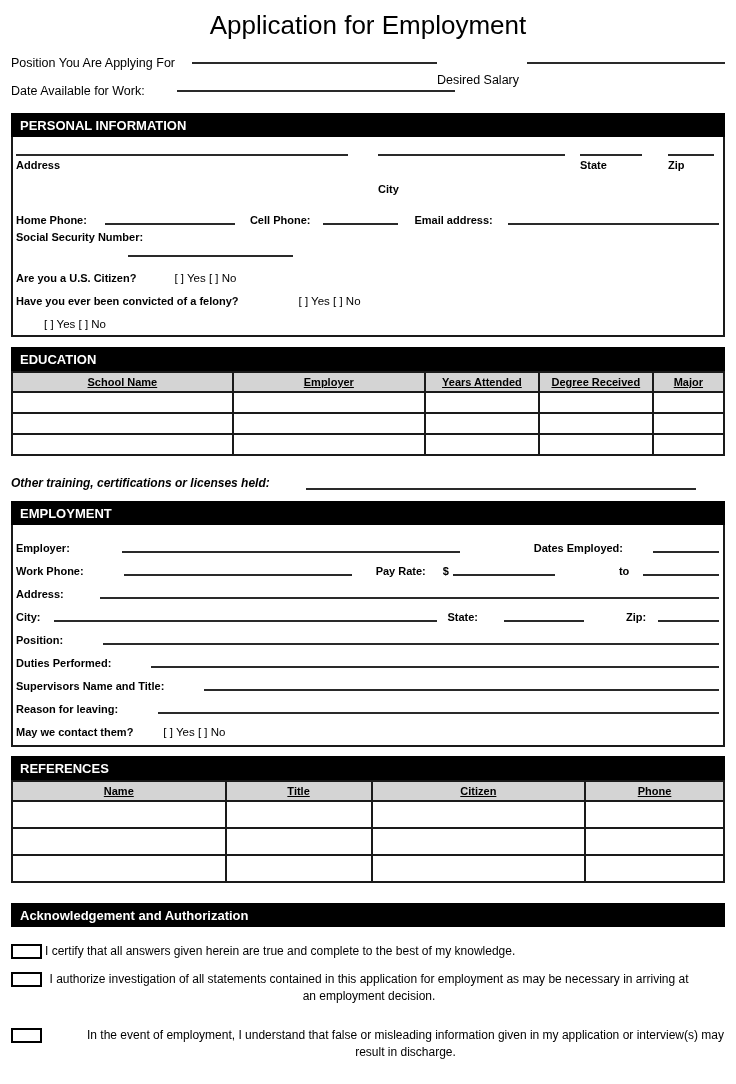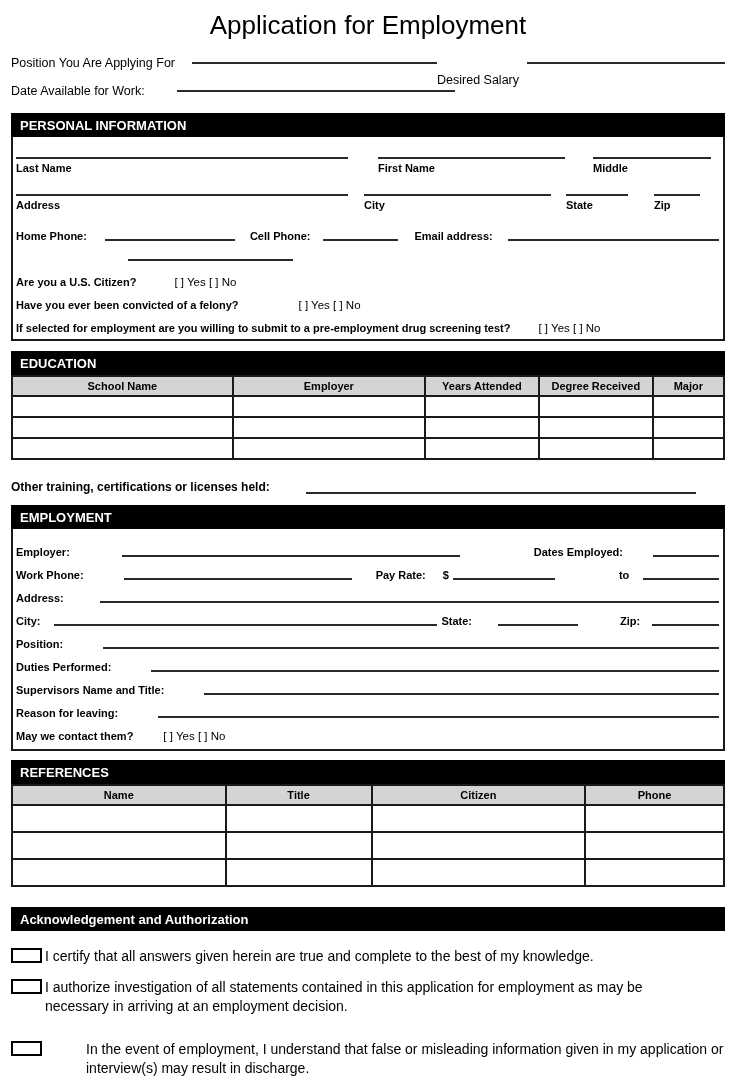--- a/index.html
+++ b/index.html
@@ -43,39 +43,39 @@
   .field { display: flex; flex-direction: column; }
   .field .fline { height: 16px; }
   .field .flab { font-weight: bold; font-size: 11px; margin-top: 3px; height: 15px; }
 
   .inline-row { display: flex; align-items: flex-end; height: 22px; }
   .inline-row .fline { height: 1px; margin-bottom: 1px; }
 
   .qrow { display: flex; align-items: baseline; height: 23px; align-items: flex-end; }
   .yesno { font-size: 11.5px; white-space: nowrap; }
 
-  table { border-collapse: collapse; width: 100%; }
+  table { border-collapse: collapse; width: 100%; text-decoration: underline; }
   th, td { border: 2px solid #1a1a1a; }
   th {
     background: #d4d4d4;
     font-size: 11px; font-weight: bold;
     text-align: center; padding: 3px 2px;
   }
   .edu-table td { height: 21px; }
   .ref-table td { height: 27px; }
 
-  .other-row { display: flex; align-items: flex-end; margin-top: 14px; height: 20px; }
+  .other-row { display: flex; align-items: flex-end; margin-top: 14px; height: 20px; font-style: italic; }
   .other-row .blbl { font-size: 12px; }
 
   .erow { display: flex; align-items: flex-end; height: 23px; }
   .erow .fline { height: 1px; margin-bottom: 1px; }
 
   .ack { display: flex; align-items: flex-start; }
   .ackbox { width: 31px; height: 15px; border: 2px solid #000; flex: none; margin-top: 1px; background: #fff; }
-  .acktext { font-size: 14px; line-height: 1.4; margin-left: 3px; max-width: 648px; }
+  .acktext { font-size: 12px; line-height: 1.4; margin-left: 3px; max-width: 648px; text-align: center; }
 </style>
 </head>
 <body>
 
 <div class="page">
 
   <div class="title">Application for Employment</div>
 
   <div class="row top-row">
     <span class="rlbl">Position You Are Applying For</span>
@@ -84,41 +84,27 @@
     <span class="fline" style="flex:1; margin-left:8px;"></span>
   </div>
   <div class="row top-row">
     <span class="rlbl">Date Available for Work:</span>
     <span class="fline" style="width:278px; margin-left:32px;"></span>
   </div>
 
   <div class="bar" style="margin-top:13px;">PERSONAL INFORMATION</div>
   <div class="boxed">
 
-    <div class="fieldrow" style="padding-top:6px;">
-      <div class="field" style="width:332px;">
-        <span class="fline"></span>
-        <span class="flab">Last Name</span>
-      </div>
-      <div class="field" style="width:187px; margin-left:30px;">
-        <span class="fline"></span>
-        <span class="flab">First Name</span>
-      </div>
-      <div class="field" style="width:118px; margin-left:28px;">
-        <span class="fline"></span>
-        <span class="flab">Middle</span>
-      </div>
-    </div>
 
     <div class="fieldrow" style="padding-top:3px;">
       <div class="field" style="width:332px;">
         <span class="fline"></span>
         <span class="flab">Address</span>
       </div>
-      <div class="field" style="width:187px; margin-left:16px;">
+      <div class="field" style="width:187px; margin-left:30px;gap:24px;">
         <span class="fline"></span>
         <span class="flab">City</span>
       </div>
       <div class="field" style="width:62px; margin-left:15px;">
         <span class="fline"></span>
         <span class="flab">State</span>
       </div>
       <div class="field" style="width:46px; margin-left:26px;">
         <span class="fline"></span>
         <span class="flab">Zip</span>
@@ -128,35 +114,35 @@
     <div class="inline-row" style="margin-top:6px;">
       <span class="blbl">Home Phone:</span>
       <span class="fline" style="width:130px; margin-left:18px;"></span>
       <span class="blbl" style="margin-left:15px;">Cell Phone:</span>
       <span class="fline" style="width:75px; margin-left:13px;"></span>
       <span class="blbl" style="margin-left:16px;">Email address:</span>
       <span class="fline" style="flex:1; margin-left:15px;"></span>
     </div>
 
     <div style="margin-top:5px;">
+      <div class="blbl">Social Security Number:</div>
       <div class="fline" style="width:165px; margin-left:112px; height:1px; margin-top:8px;"></div>
     </div>
 
     <div class="qrow">
       <span class="blbl">Are you a U.S. Citizen?</span>
       <span class="yesno" style="margin-left:38px;">[ ] Yes [ ] No</span>
     </div>
 
     <div class="qrow">
       <span class="blbl">Have you ever been convicted of a felony?</span>
       <span class="yesno" style="margin-left:60px;">[ ] Yes [ ] No</span>
     </div>
 
     <div class="qrow">
-      <span class="blbl">If selected for employment are you willing to submit to a pre-employment drug screening test?</span>
       <span class="yesno" style="margin-left:28px;">[ ] Yes [ ] No</span>
     </div>
   </div>
 
   <div class="bar" style="margin-top:10px;">EDUCATION</div>
   <table class="edu-table">
     <thead>
       <tr>
         <th style="width:31%;">School Name</th>
         <th style="width:27%;">Employer</th>
@@ -216,21 +202,21 @@
     </div>
 
     <div class="erow">
       <span class="blbl">Address:</span>
       <span class="fline" style="flex:1; margin-left:36px;"></span>
     </div>
 
     <div class="erow">
       <span class="blbl">City:</span>
       <span class="fline" style="width:383px; margin-left:14px;"></span>
-      <span class="blbl" style="margin-left:4px;">State:</span>
+      <span class="blbl" style="margin-left:10px;">State:</span>
       <span class="fline" style="width:80px; margin-left:26px;"></span>
       <span class="blbl" style="margin-left:42px;">Zip:</span>
       <span class="fline" style="flex:1; margin-left:12px;"></span>
     </div>
 
     <div class="erow">
       <span class="blbl">Position:</span>
       <span class="fline" style="flex:1; margin-left:40px;"></span>
     </div>
 

